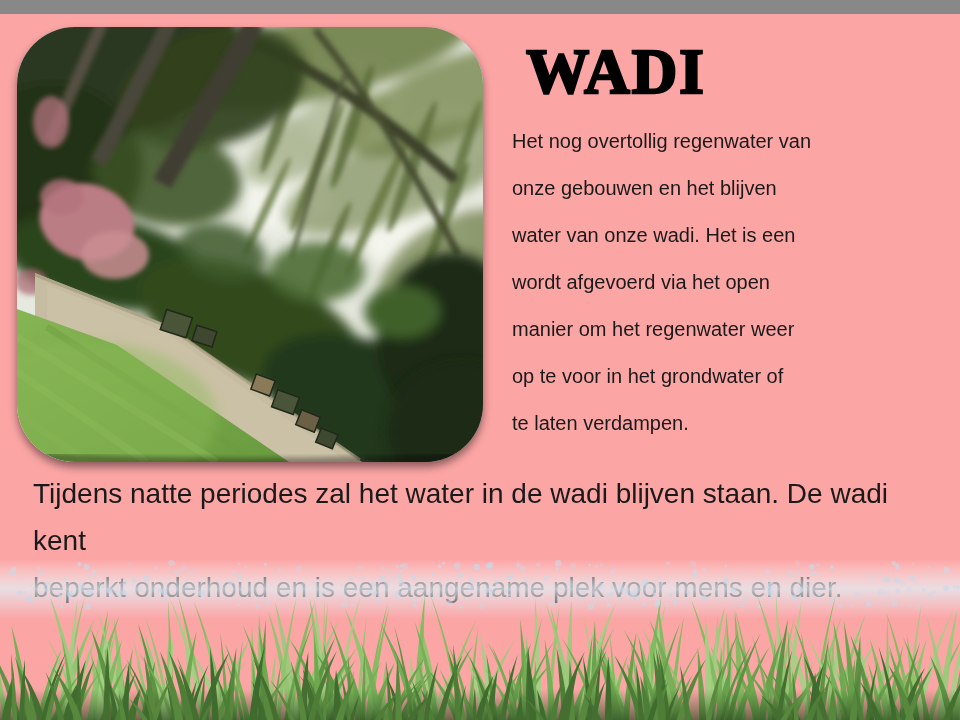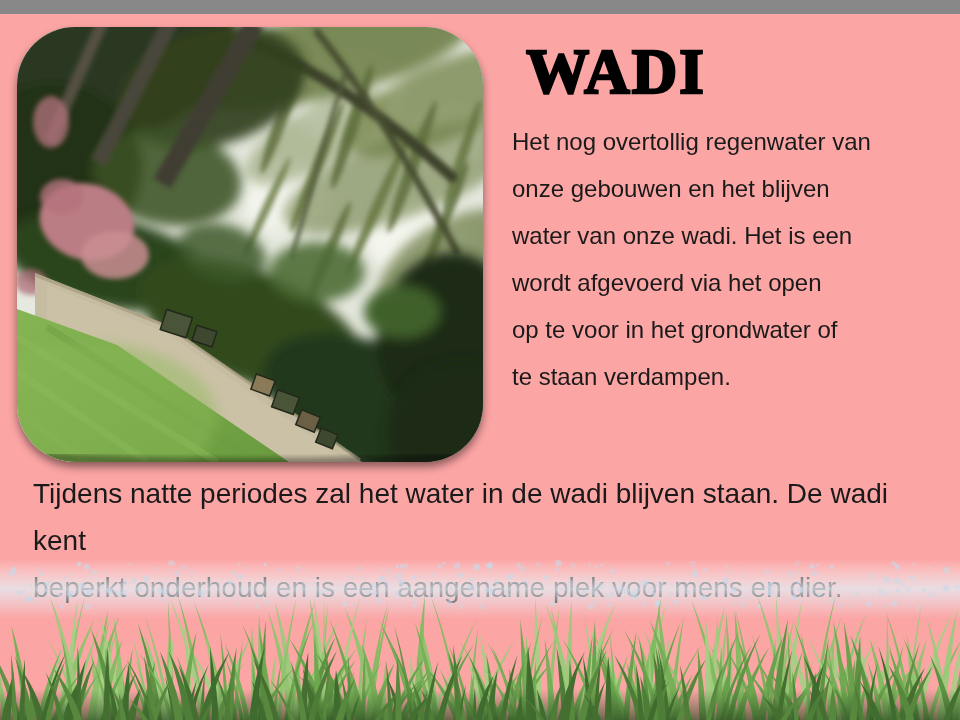--- a/index.html
+++ b/index.html
@@ -17,21 +17,21 @@
   .photo svg{display:block;width:100%;height:100%;}
   .page-title{
     position:absolute;left:503px;top:24px;width:226px;height:72px;
     font-family:"Liberation Serif","DejaVu Serif",serif;
     font-weight:bold;font-size:63px;line-height:68px;text-align:center;
     letter-spacing:2px;color:#000;
     -webkit-text-stroke:2.5px #000;
   }
   .intro{
     position:absolute;left:512px;top:104px;width:436px;
-    font-size:24px;line-height:47px;letter-spacing:0px;
+    font-size:20px;line-height:47px;letter-spacing:0px;
   }
   .footer-text{
     position:absolute;left:33px;top:456px;width:910px;
     font-size:28px;line-height:47px;
   }
   .grass{
     position:absolute;left:0;top:545px;width:960px;height:175px;
   }
   .grass svg{display:block;width:100%;height:100%;}
 </style>
@@ -149,22 +149,23 @@
     </svg>
   </div>
 
   <div class="page-title">WADI</div>
 
   <div class="intro">
     <div>Het nog overtollig regenwater van</div>
     <div>onze gebouwen en het blijven</div>
     <div>water van onze wadi. Het is een</div>
     <div>wordt afgevoerd via het open</div>
+    <div>manier om het regenwater weer</div>
     <div>op te voor in het grondwater of</div>
-    <div>te staan verdampen.</div>
+    <div>te laten verdampen.</div>
   </div>
 
   <div class="footer-text">
     <div>Tijdens natte periodes zal het water in de wadi blijven staan. De wadi kent</div>
     <div>beperkt onderhoud en is een aangename plek voor mens en dier.</div>
   </div>
 
   <div class="grass">
     <svg viewBox="0 0 960 175" preserveAspectRatio="none" aria-hidden="true">
       <defs>

